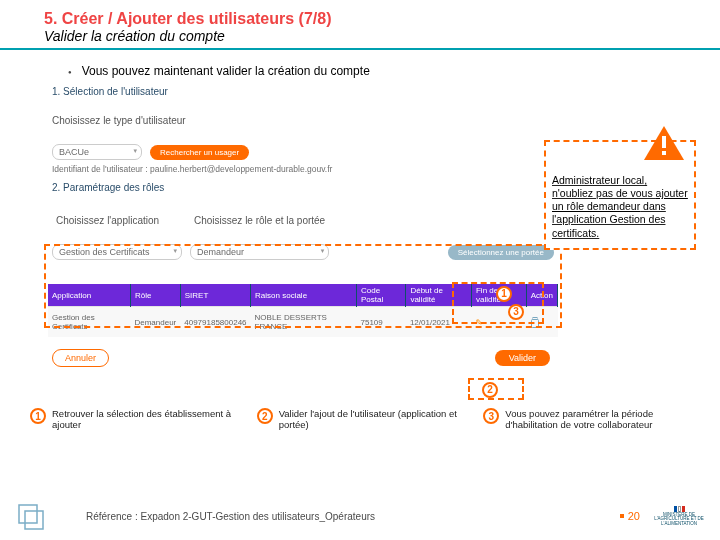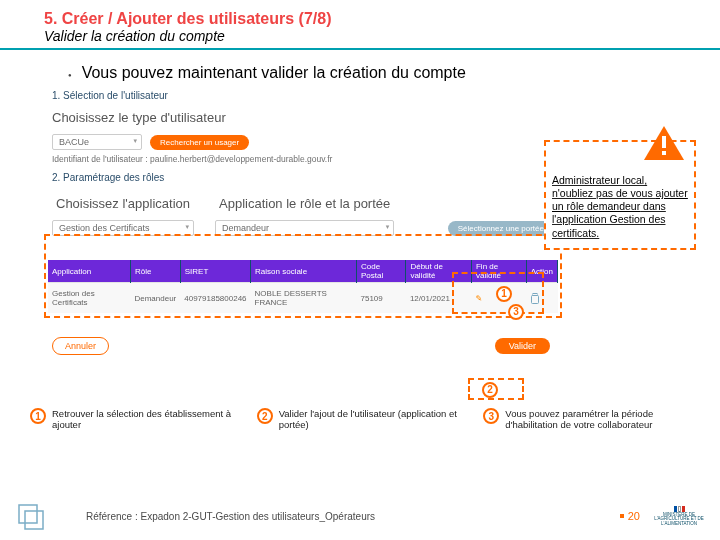--- a/index.html
+++ b/index.html
@@ -24,41 +24,41 @@
   .slide-subtitle {
     font-size: 14px; font-style: italic; color: #000;
   }
   
   .body {
     padding: 14px 10px 0 68px;
     position: relative;
   }
   .bullet-row { display: flex; gap: 10px; align-items: baseline; }
   .bullet-dot { color: #444; font-size: 6px; position: relative; top: -1px; }
-  .bullet-text { font-size: 16px; color: #000; }
+  .bullet-text { font-size: 12px; color: #000; }
 
   
   .app-screenshot {
     margin: 8px 20px 0 -20px;
     background: #fff;
     width: 510px;
     position: relative;
   }
   .app-section-title {
     font-size: 10px; color: #2a4d6a; font-weight: 400; margin: 6px 4px 4px 4px;
   }
   .app-subtext {
-    font-size: 13px; color: #555; margin: 9px 4px;
+    font-size: 10px; color: #555; margin: 18px 4px;
   }
   .row1 {
     display: flex; gap: 8px; align-items: center;
     margin: 4px 4px;
   }
   .select-box {
-    border: 1px solid #ccc; border-radius: 2px;
+    border: 1px solid #ccc; border-radius: 7px;
     padding: 2px 16px 2px 6px;
     font-size: 9px; color: #6a6a6a; background: #fff;
     position: relative; min-width: 90px;
   }
   .select-box::after {
     content: "▾"; position: absolute; right: 4px; top: 2px; font-size: 7px; color: #999;
   }
   .pill-btn {
     background: #ff6a00; color: #fff; border-radius: 10px;
     font-size: 8px; padding: 3px 10px; border: none;
@@ -67,21 +67,21 @@
     background: #98b8c8;
   }
   .email-line {
     font-size: 8.5px; color: #707070; margin: 2px 4px 8px 4px;
   }
 
   .role-area {
     margin-top: 6px; position: relative;
   }
   .role-row {
-    display: flex; gap: 21px; margin: 4px 4px; align-items: center;
+    display: flex; gap: 8px; margin: 4px 4px; align-items: center;
   }
 
   
   .orange-frame-1 {
     position: absolute;
     left: -4px; right: -4px; top: 62px; height: 84px;
     border: 2px dashed #ff6a00;
     pointer-events: none;
   }
   
@@ -115,21 +115,21 @@
     border-right: 1px solid #0e5069;
   }
   .dark-table tbody td {
     background: #f8f8f8; padding: 6px 4px; color: #646464;
     border-top: 1px solid #e4e4e4;
   }
   .dark-table .action-cell svg { vertical-align: middle; }
 
   .action-row {
     display: flex; gap: 18px; justify-content: flex-end; align-items: center;
-    margin: 24px 8px 0 4px;
+    margin: 12px 8px 0 4px;
   }
   .btn-outline {
     border: 1.5px solid #ff6a00; color: #ff6a00; background: #fff;
     border-radius: 12px; font-size: 9px; padding: 3px 12px;
     margin-right: auto;
   }
   .btn-solid {
     background: #ff6a00; color: #fff; border-radius: 12px;
     font-size: 9px; padding: 3px 14px; border: none;
   }
@@ -225,21 +225,21 @@
     <div class="email-line">Identifiant de l'utilisateur : pauline.herbert@developpement-durable.gouv.fr</div>
 
     <div class="role-area">
       <div class="app-section-title">2. Paramétrage des rôles</div>
       <div class="role-row">
         <div>
           <div class="app-subtext">Choisissez l'application</div>
           <div class="select-box" style="min-width:130px">Gestion des Certificats</div>
         </div>
         <div>
-          <div class="app-subtext">Application le rôle et la portée</div>
+          <div class="app-subtext">Choisissez le rôle et la portée</div>
           <div class="select-box" style="min-width:120px">Demandeur</div>
         </div>
         <div style="align-self:flex-end; margin-left:auto">
           <button class="pill-btn grey">Sélectionnez une portée</button>
         </div>
       </div>
 
       <div class="orange-frame-1"></div>
       <div class="orange-frame-3"></div>
 

